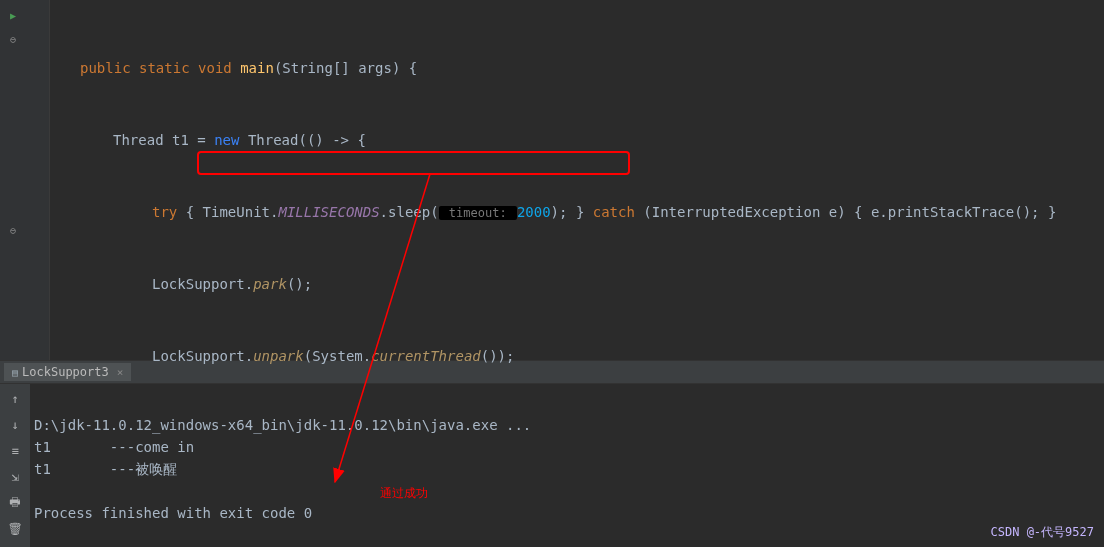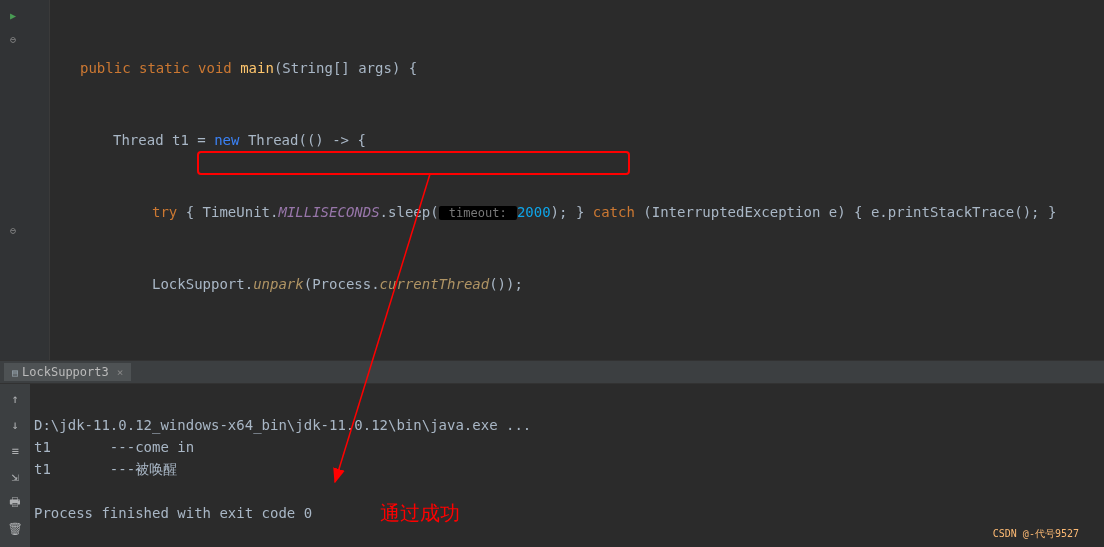--- a/index.html
+++ b/index.html
@@ -114,48 +114,48 @@
       font-size: 14px;
       line-height: 22px;
       white-space: pre;
       position: relative;
     }
     .annotation {
       color: #ff0000;
       position: absolute;
       left: 350px;
       top: 98px;
-      font-size: 20px;
-      margin-top: 20px;
+      font-size: 12px;
     }
     .watermark {
       position: absolute;
-      right: 25px;
+      right: 10px;
       bottom: 6px;
-      color: #fdba74;
-      font-size: 10px;
+      color: #c4b5fd;
+      font-size: 12px;
     }
     .run-indicator {
       color: #499c54;
     }
   </style>
 </head>
 <body>
 
 <div class="editor-area">
   <div class="gutter">
     <span class="gutter-icon run-indicator" style="top:10px">▶</span>
     <span class="gutter-icon" style="top:34px;color:#888">⊖</span>
     <span class="gutter-icon" style="top:225px;color:#888">⊖</span>
   </div>
   <div class="code-content">
     <div class="code-line" style="padding-left:30px"><span class="kw">public</span> <span class="kw">static</span> <span class="kw">void</span> <span class="method">main</span><span>(String[] args) {</span></div>
     <div class="code-line" style="padding-left:63px"><span>Thread t1 = </span><span class="kw-new">new</span><span> Thread(() -&gt; {</span></div>
     <div class="code-line" style="padding-left:102px"><span class="kw">try</span><span> { TimeUnit.</span><span class="field-italic">MILLISECONDS</span><span>.sleep(</span><span class="param-hint"> timeout: </span><span class="num">2000</span><span>); } </span><span class="kw">catch</span><span> (InterruptedException e) { e.printStackTrace(); }</span></div>
-    <div class="code-line" style="padding-left:102px"><span>LockSupport.</span><span class="method-italic">unpark</span><span>(Process.</span><span class="method-italic">currentThread</span><span>());</span></div>
+    <div class="code-line" style="padding-left:102px"><span>LockSupport.</span><span class="method-italic">park</span><span>();</span></div>
+    <div class="code-line" style="padding-left:102px"><span>LockSupport.</span><span class="method-italic">unpark</span><span>(System.</span><span class="method-italic">currentThread</span><span>());</span></div>
     
     
     
     
     
     
     
     
     <div class="highlight-box"></div>
   </div>

